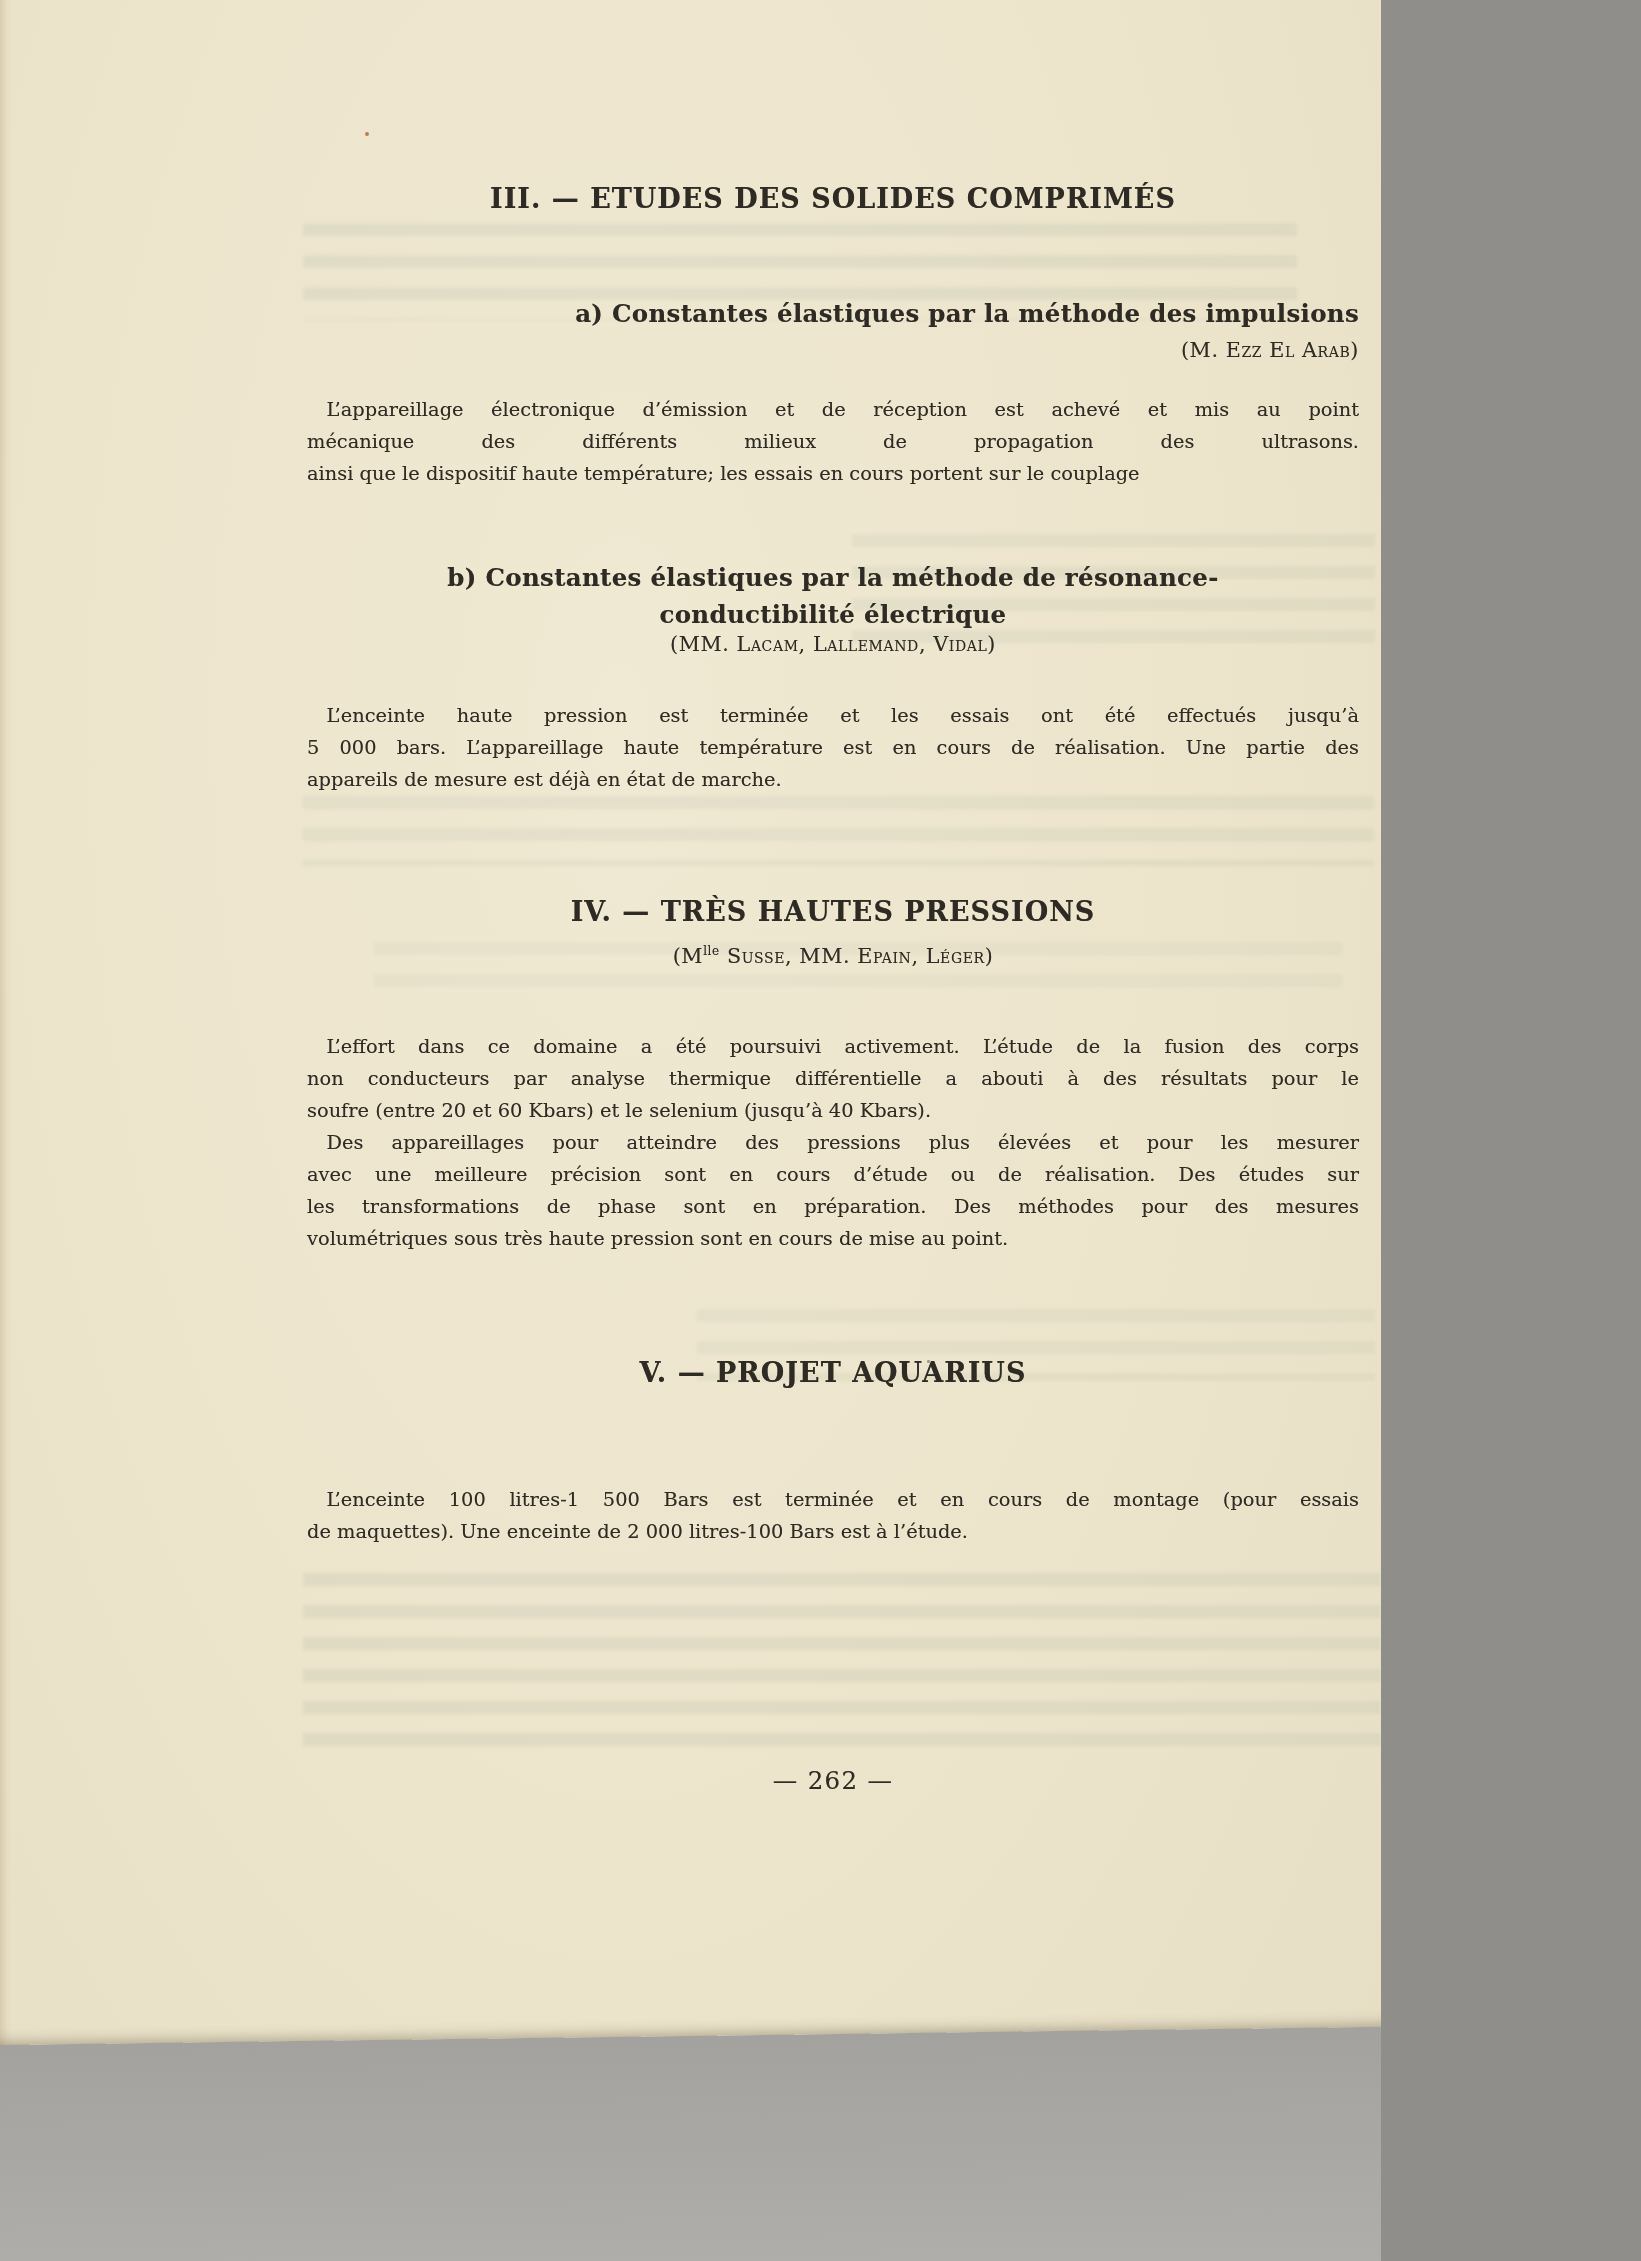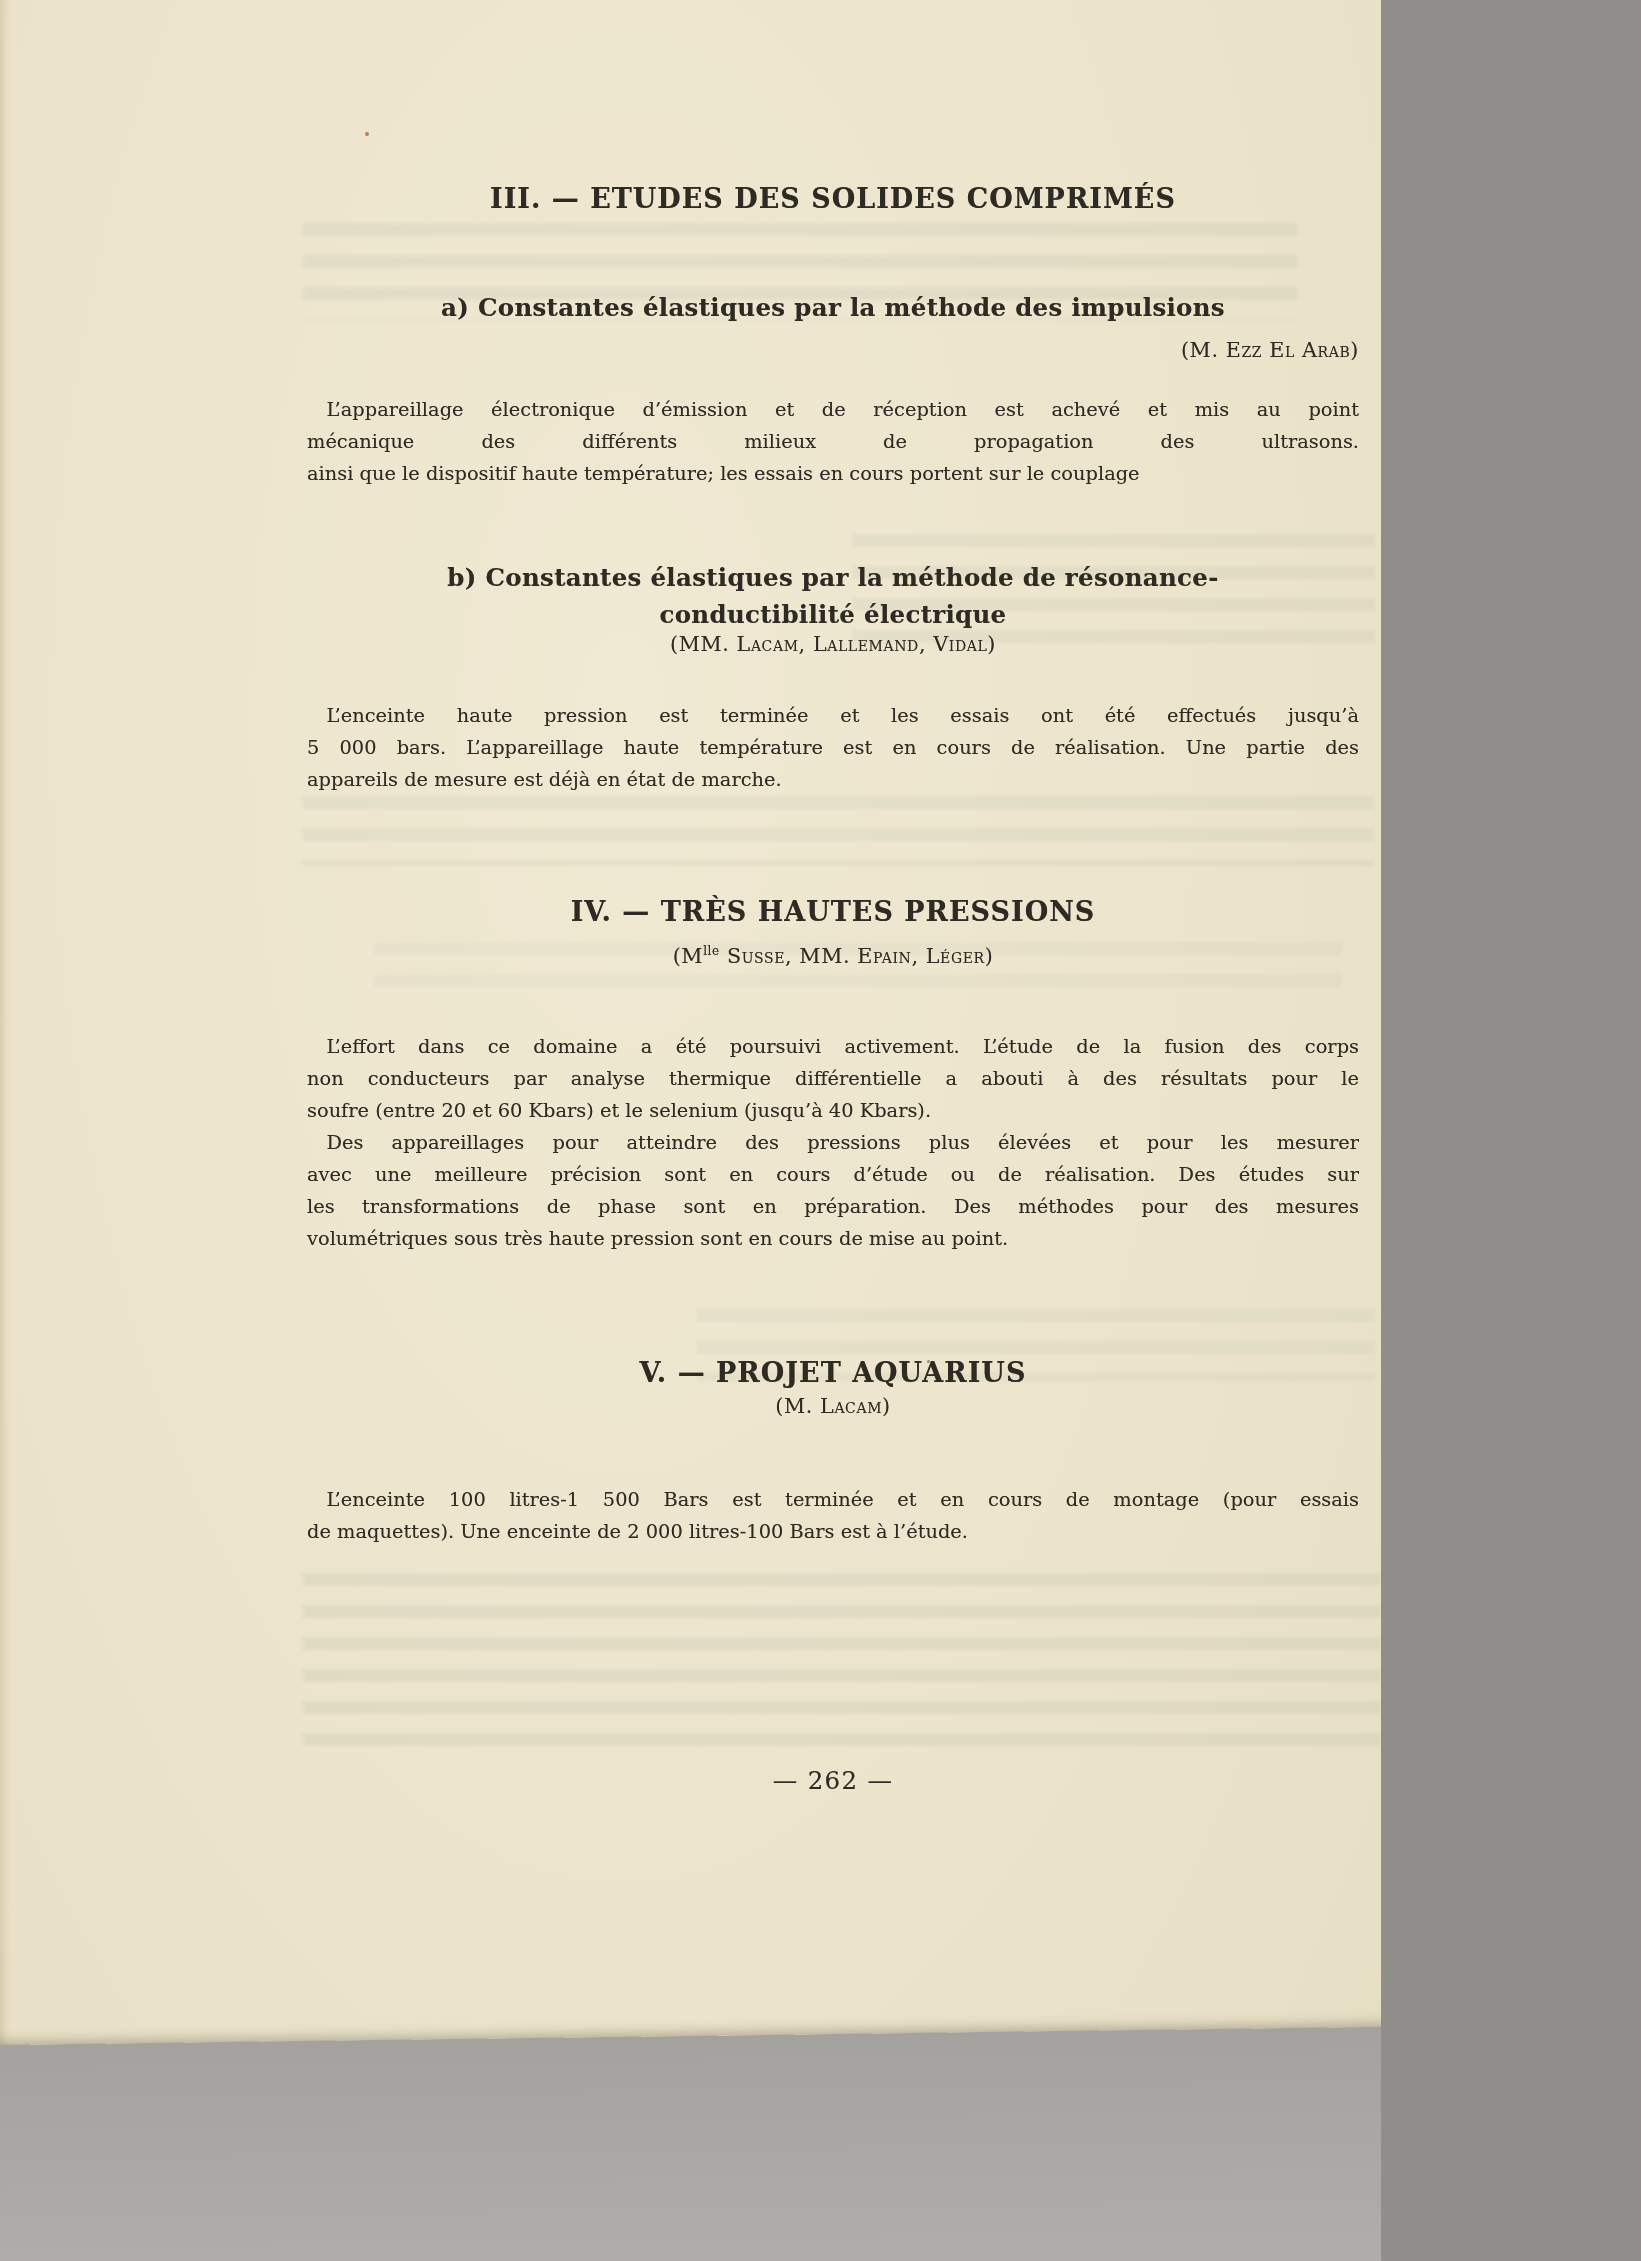--- a/index.html
+++ b/index.html
@@ -49,21 +49,21 @@
   .authors{font-size:20.7px;font-variant:small-caps;letter-spacing:0.6px;
     text-shadow:0 0 0.3px rgba(43,38,30,0.4);}
   .authors .sup{font-variant:normal;vertical-align:super;font-size:0.58em;}
   .para{font-size:19.4px;line-height:32px;text-shadow:0 0 0.4px rgba(43,38,30,0.35);}
   .para .line{text-align:justify;text-align-last:justify;white-space:normal;}
   .para .line:last-child{text-align-last:left;}
   .para .line:first-child{padding-left:19.4px;}
   .page-number{font-size:24.5px;letter-spacing:1.3px;text-shadow:0 0 0.4px rgba(43,38,30,0.35);}
 
   
-  #t3{top:183px;}   #ha{top:289px;}  #aa{top:338px;text-align:right;}  #p1{top:394px;}
+  #t3{top:183px;}   #ha{top:295px;text-align:right;}  #aa{top:338px;text-align:right;}  #p1{top:394px;}
   #hb{top:559px;}   #ab{top:632px;}  #p2{top:700px;}
   #t4{top:896px;}  #a4{top:931px;margin-top:13px;} #p3{top:1031px;} #p4{top:1127px;}
   #t5{top:1357px;}  #a5{top:1394px;} #p5{top:1484px;}
   #pageno{top:1766px;}
 </style>
 </head>
 <body>
 
 <div class="scan">
 
@@ -122,21 +122,20 @@
       <div class="line">soufre (entre 20 et 60 Kbars) et le selenium (jusqu’à 40 Kbars).</div>
     </div>
   <div id="p4" class="block para">
       <div class="line">Des appareillages pour atteindre des pressions plus élevées et pour les mesurer</div>
       <div class="line">avec une meilleure précision sont en cours d’étude ou de réalisation. Des études sur</div>
       <div class="line">les transformations de phase sont en préparation. Des méthodes pour des mesures</div>
       <div class="line">volumétriques sous très haute pression sont en cours de mise au point.</div>
     </div>
 
   <div id="t5" class="block centered section-title">V. — PROJET AQUARIUS</div>
-  <div id="a5" class="block centered authors">(M. Lacam)</div>
   <div id="p5" class="block para">
       <div class="line">L’enceinte 100 litres-1 500 Bars est terminée et en cours de montage (pour essais</div>
       <div class="line">de maquettes). Une enceinte de 2 000 litres-100 Bars est à l’étude.</div>
     </div>
 
   <div id="pageno" class="block centered page-number">— 262 —</div>
 
   <div class="scanner-strip"></div>
 </div>
 

